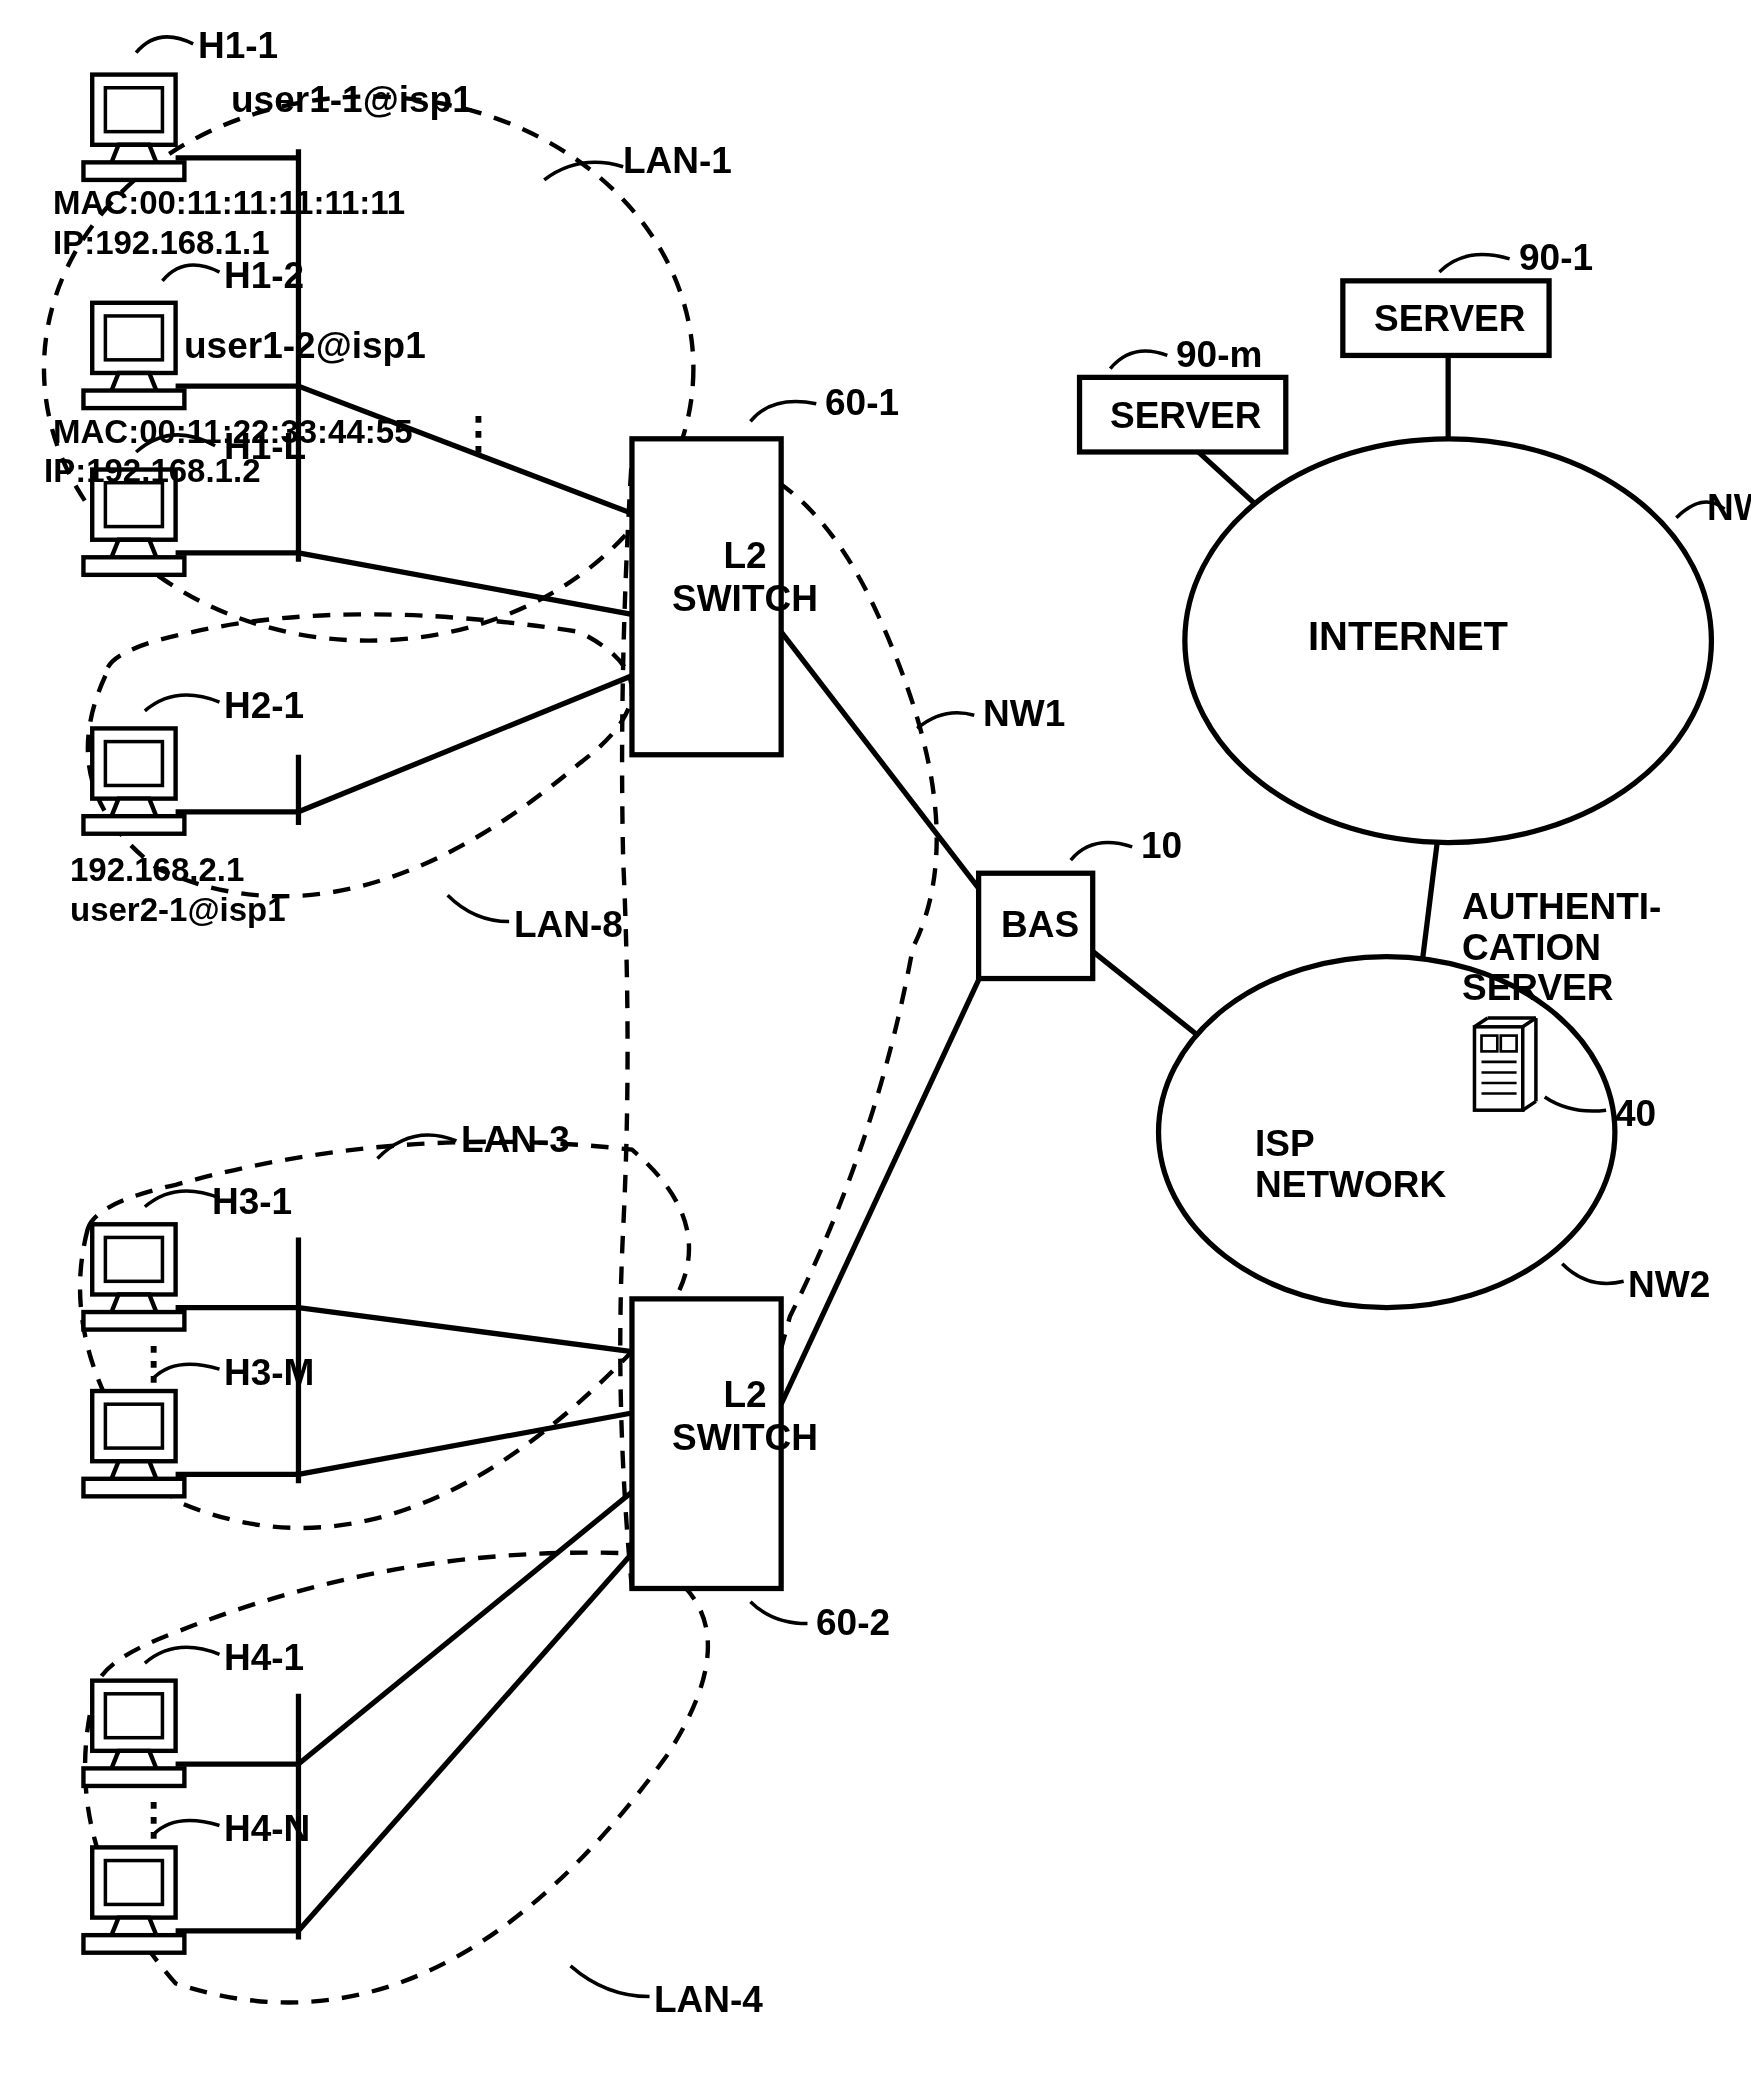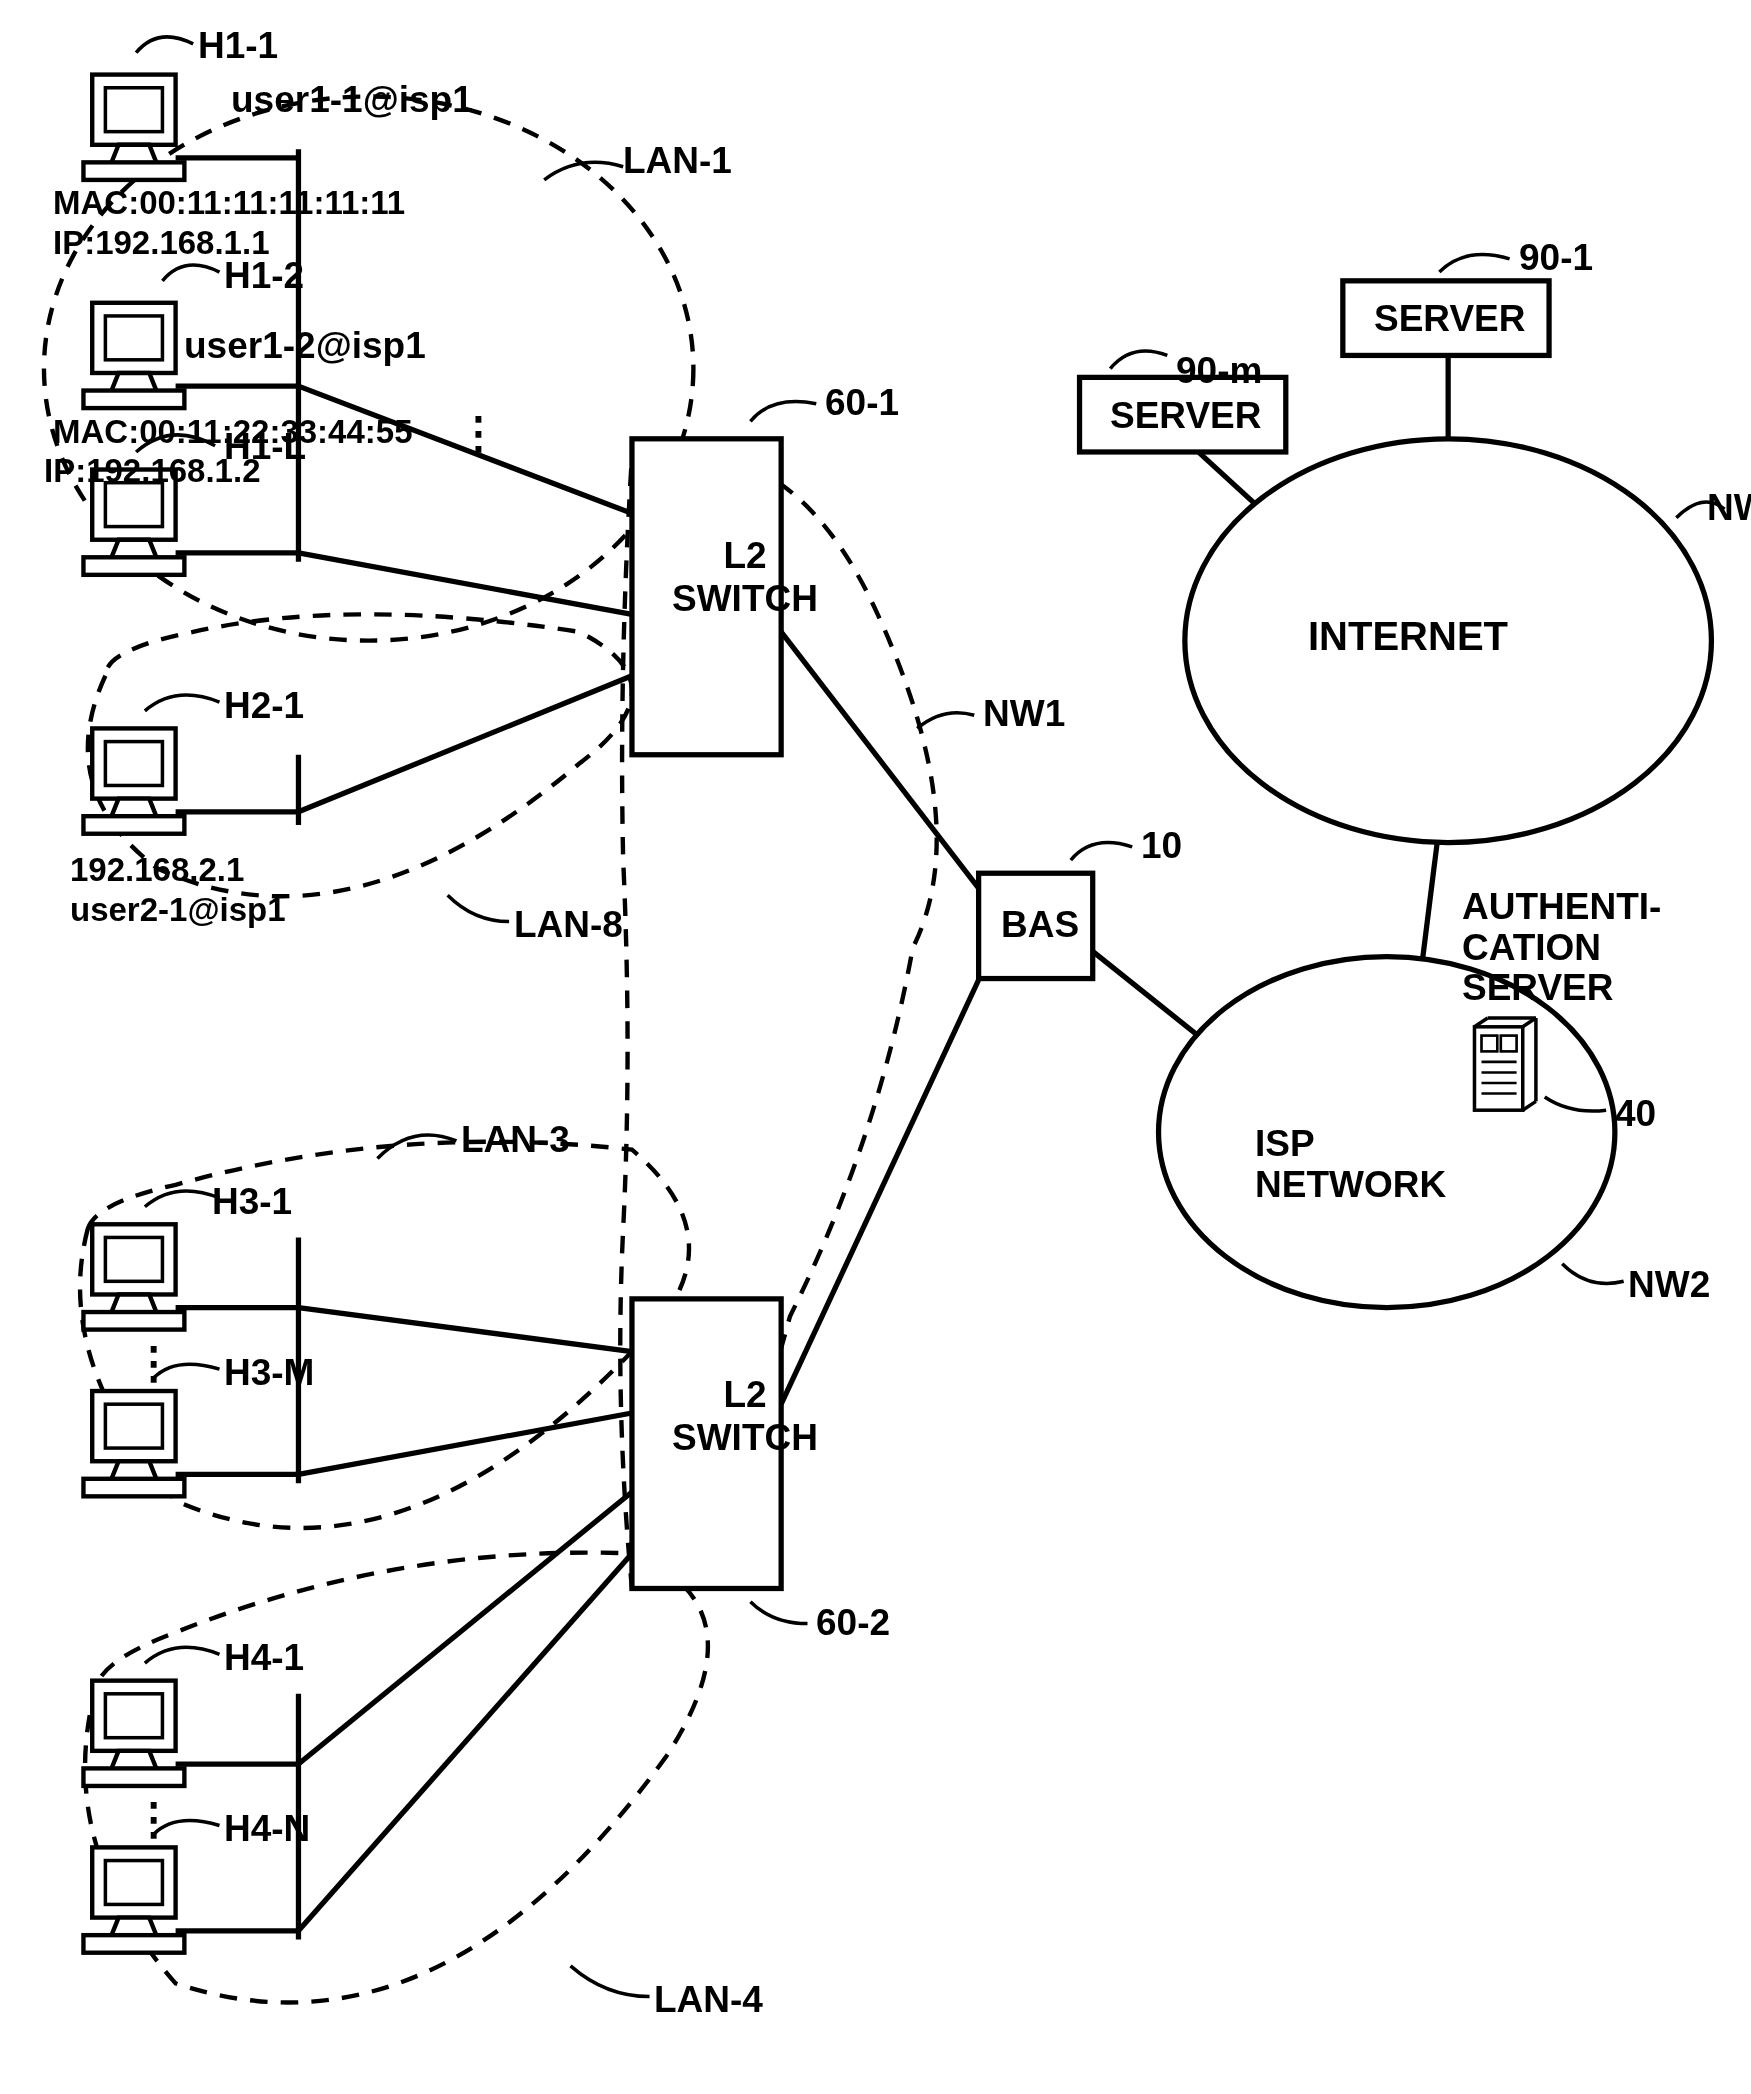--- a/index.html
+++ b/index.html
@@ -154,21 +154,21 @@
 <div class="label" style="left:672px; top:535px; text-align:center; line-height:1.15; white-space:pre;">L2
 SWITCH</div>
 <div class="label" style="left:816px; top:1602px;">60-2</div>
 <div class="label" style="left:672px; top:1374px; text-align:center; line-height:1.15; white-space:pre;">L2
 SWITCH</div>
 
 <div class="label" style="left:983px; top:693px;">NW1</div>
 <div class="label" style="left:1141px; top:825px;">10</div>
 <div class="label" style="left:1001px; top:904px;">BAS</div>
 
-<div class="label" style="left:1176px; top:350px;text-align:center;">90-m</div>
+<div class="label" style="left:1176px; top:334px;text-align:center;">90-m</div>
 <div class="label" style="left:1110px; top:395px;">SERVER</div>
 <div class="label" style="left:1519px; top:237px;">90-1</div>
 <div class="label" style="left:1374px; top:298px;">SERVER</div>
 
 <div class="label" style="left:1308px; top:614px; font-size:40px;">INTERNET</div>
 <div class="label" style="left:1707px; top:487px;">NW3</div>
 
 <div class="label" style="left:1255px; top:1124px; line-height:1.1; white-space:pre;">ISP
 NETWORK</div>
 <div class="label" style="left:1628px; top:1264px;">NW2</div>

